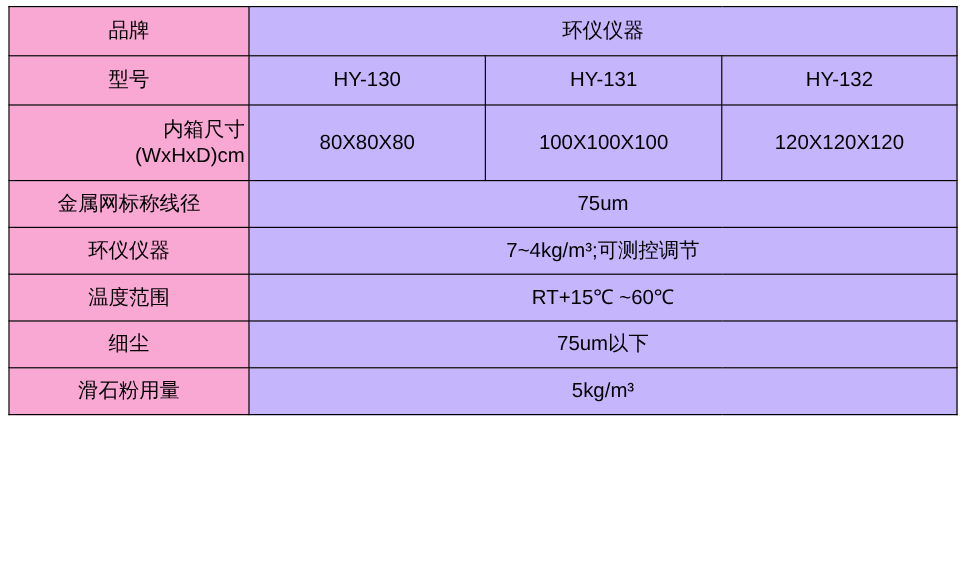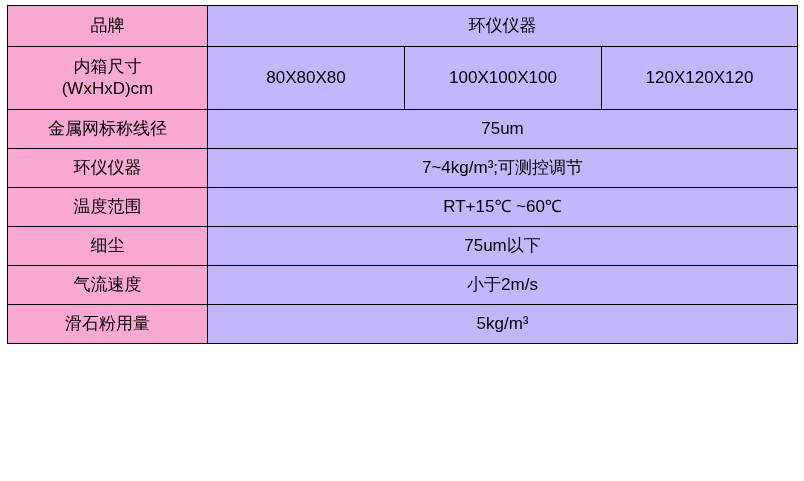--- a/index.html
+++ b/index.html
@@ -40,36 +40,43 @@
   .row-size td {
     height: 54px;
   }
   .row-std td {
     height: 30px;
     margin-left: 16px;
   }
   .two-line {
     display: block;
     line-height: 1.3;
+    text-align: right;
   }
 </style>
 </head>
 <body>
 
 <table class="spec-table">
   <colgroup>
     <col style="width:200px">
     <col style="width:197px">
     <col style="width:197px">
     <col style="width:196px">
   </colgroup>
   <tbody>
     <tr class="row-brand">
       <td class="label-cell">品牌</td>
       <td class="value-cell" colspan="3">环仪仪器</td>
+    </tr>
+    <tr class="row-model">
+      <td class="label-cell">型号</td>
+      <td class="value-cell">HY-130</td>
+      <td class="value-cell">HY-131</td>
+      <td class="value-cell">HY-132</td>
     </tr>
     <tr class="row-size">
       <td class="label-cell">
         <span class="two-line">内箱尺寸</span>
         <span class="two-line">(WxHxD)cm</span>
       </td>
       <td class="value-cell">80X80X80</td>
       <td class="value-cell">100X100X100</td>
       <td class="value-cell">120X120X120</td>
     </tr>
@@ -83,22 +90,18 @@
     </tr>
     <tr class="row-std">
       <td class="label-cell">温度范围</td>
       <td class="value-cell" colspan="3">RT+15℃ ~60℃</td>
     </tr>
     <tr class="row-std">
       <td class="label-cell">细尘</td>
       <td class="value-cell" colspan="3">75um以下</td>
     </tr>
     <tr class="row-std">
-      <td class="label-cell">气流速度</td>
-      <td class="value-cell" colspan="3">小于2m/s</td>
-    </tr>
-    <tr class="row-std">
       <td class="label-cell">滑石粉用量</td>
       <td class="value-cell" colspan="3">5kg/m³</td>
     </tr>
 
   </tbody>
 </table>
 
 </body></html>

